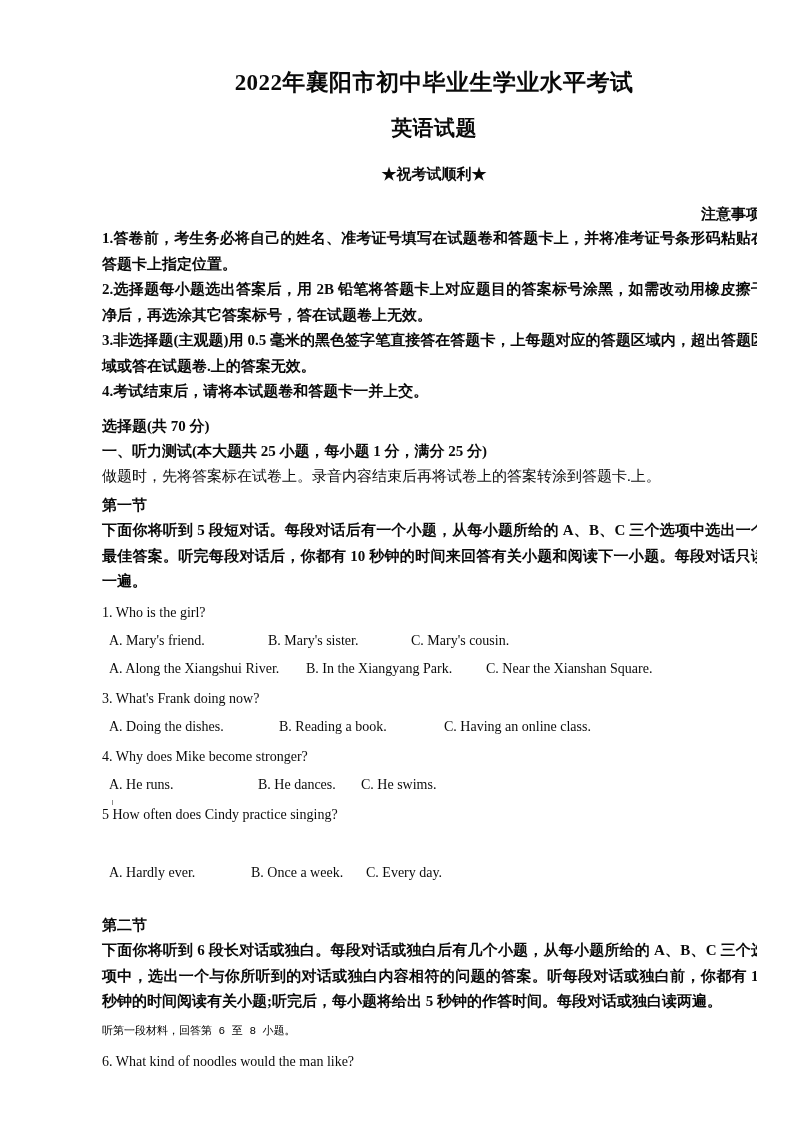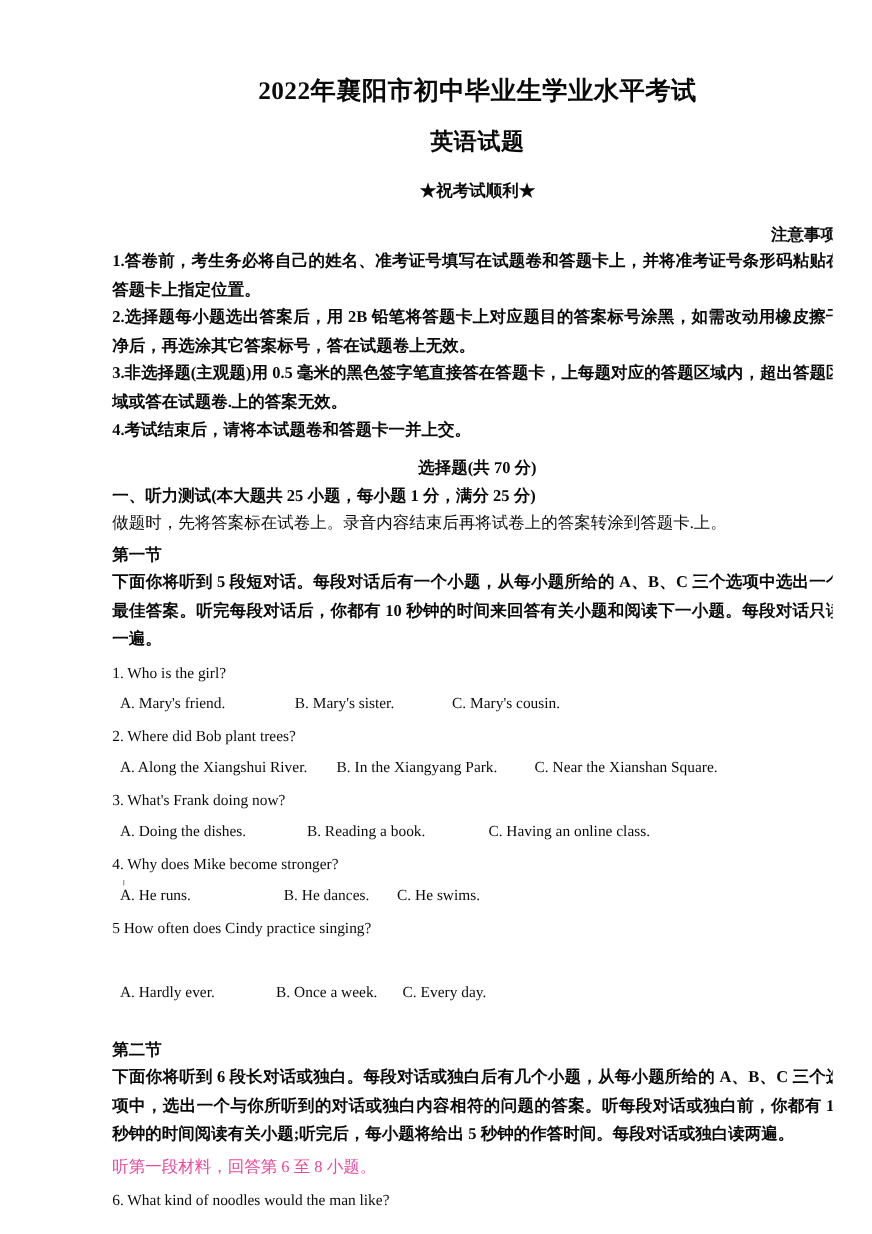--- a/index.html
+++ b/index.html
@@ -74,21 +74,21 @@
     font-size: 15px;
     font-weight: bold;
     margin: 0;
     line-height: 25.5px;
     text-align: justify;
     text-justify: inter-ideograph;
   }
 
   
   .section-center {
-    text-align: center;
+    text-align: left;
     font-size: 15px;
     font-weight: bold;
     margin: 0;
     padding-top: 9px;
     line-height: 25px;
   }
   .section-bold {
     font-size: 15px;
     font-weight: bold;
     margin: 0;
@@ -108,25 +108,26 @@
   }
   .directions {
     font-size: 15px;
     font-weight: bold;
     margin: 0;
     line-height: 25.5px;
     text-align: justify;
     text-justify: inter-ideograph;
   }
   .material-note {
-    font-size: 15px;
+    font-size: 11px;
     margin: 0;
     line-height: 25px;
     padding-top: 4px;
-    color: #ec4899;
+    color: #000000;
+    font-family: Liberation Mono, monospace;
   }
 
   
   .question {
     font-size: 14px;
     margin: 0;
     line-height: 25px;
     padding-top: 5px;
   }
   .options {
@@ -175,21 +176,20 @@
     <p class="subsection">第一节</p>
     <p class="directions">下面你将听到 5 段短对话。每段对话后有一个小题，从每小题所给的 A、B、C 三个选项中选出一个最佳答案。听完每段对话后，你都有 10 秒钟的时间来回答有关小题和阅读下一小题。每段对话只读一遍。</p>
 
     <p class="question">1. Who is the girl?</p>
     <div class="options">
       <span class="opt" style="left: 7px;">A. Mary's friend.</span>
       <span class="opt" style="left: 166px;">B. Mary's sister.</span>
       <span class="opt" style="left: 309px;">C. Mary's cousin.</span>
     </div>
 
-    <p class="question">2. Where did Bob plant trees?</p>
     <div class="options">
       <span class="opt" style="left: 7px;">A. Along the Xiangshui River.</span>
       <span class="opt" style="left: 204px;">B. In the Xiangyang Park.</span>
       <span class="opt" style="left: 384px;">C. Near the Xianshan Square.</span>
     </div>
 
     <p class="question">3. What's Frank doing now?</p>
     <div class="options">
       <span class="opt" style="left: 7px;">A. Doing the dishes.</span>
       <span class="opt" style="left: 177px;">B. Reading a book.</span>

